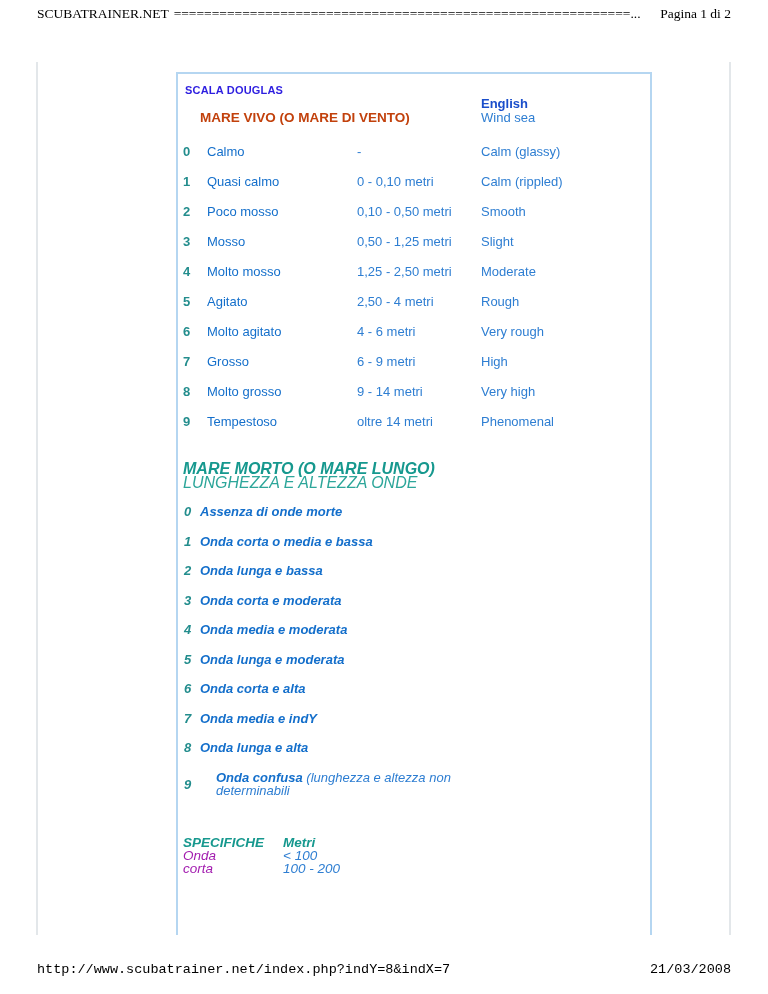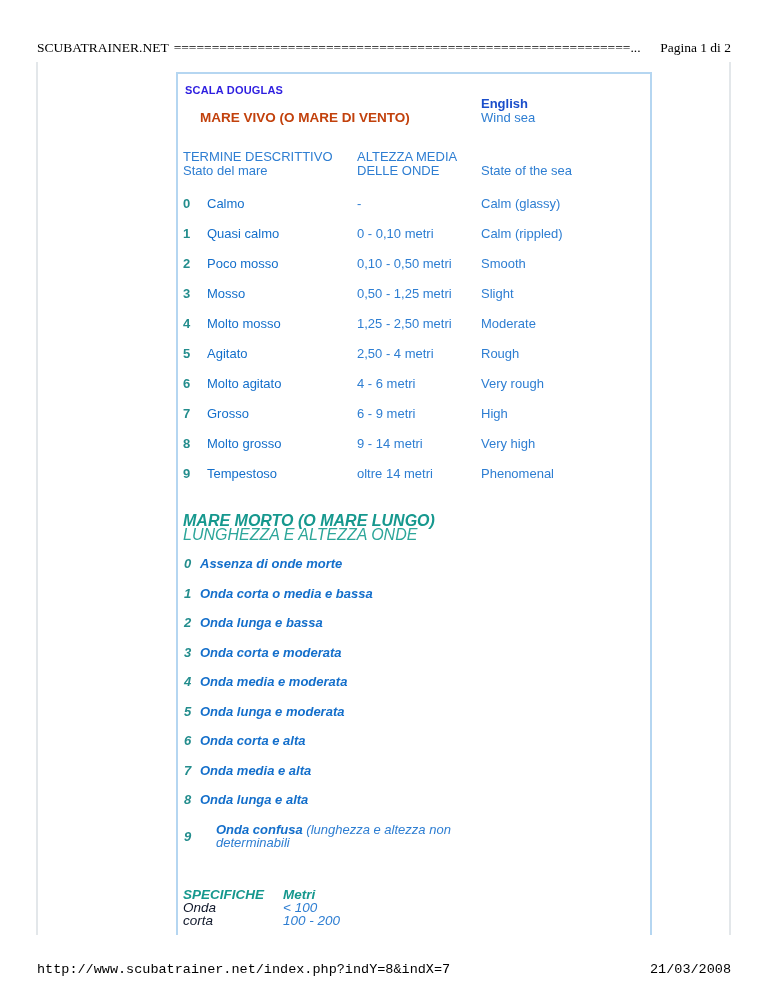--- a/index.html
+++ b/index.html
@@ -6,21 +6,21 @@
   body{
     width:768px;height:994px;background:#ffffff;position:relative;
     font-family:"Liberation Sans",sans-serif;overflow:hidden;
   }
   
   .phead,.pfoot{
     position:absolute;left:37px;width:694px;display:flex;
     justify-content:space-between;align-items:flex-start;
     font-family:"Liberation Serif",serif;font-size:13.5px;color:#000;
   }
-  .phead{top:6px;margin-top:34px;}
+  .phead{top:6px;}
   .phead-left{white-space:nowrap;overflow:hidden;}
   .phead-left .sep{margin-left:5px;}
   .pfoot{top:962px;font-family:Liberation Mono, monospace;}
   
   .frame{position:absolute;top:62px;width:2px;height:873px;background:#e3e7ea;}
   .frame-l{left:36px;}
   .frame-r{left:729px;}
   
   .box{
     position:absolute;left:176px;top:72px;width:476px;height:863px;
@@ -65,21 +65,21 @@
   .srow9{height:auto;min-height:27px;}
   .srow9 .sn{top:7px;}
   .st9{position:absolute;left:38px;top:0;width:262px;line-height:13.5px;}
   .snote{color:#2e7ed2;font-weight:normal;}
   
   .specs{margin:38px 0 0 5px;font-style:italic;font-size:13.5px;}
   .sprow{position:relative;height:13.2px;line-height:13.2px;}
   .spl{position:absolute;left:0;white-space:nowrap;}
   .spv{position:absolute;left:100px;white-space:nowrap;}
   .sph .spl,.sph .spv{font-weight:bold;color:#16988e;}
-  .spl.l{color:#0f172a;}
+  .spl.l{color:#a21caf;}
   .spv.v{color:#2e7ed2;}
 </style>
 </head>
 <body>
 
 <div>
 
   <div class="phead">
     <div class="phead-left">
       <span>SCUBATRAINER.NET</span><span class="sep">============================================================...</span>
@@ -95,33 +95,20 @@
     <div class="doc-title">SCALA DOUGLAS</div>
 
     <div class="lead">
       <div class="mare-vivo">MARE VIVO (O MARE DI VENTO)</div>
       <div class="eng">
         <div class="eng-b">English</div>
         <div class="eng-s">Wind sea</div>
       </div>
     </div>
 
-    <div class="cols">
-      <div class="col c1">
-        <div>TERMINE DESCRITTIVO</div>
-        <div>Stato del mare</div>
-      </div>
-      <div class="col c2">
-        <div>ALTEZZA MEDIA</div>
-        <div>DELLE ONDE</div>
-      </div>
-      <div class="col c3">
-        <div>State of the sea</div>
-      </div>
-    </div>
 
     <div class="wtable">
       <div class="wrow">
         <span class="cn">0</span>
         <span class="ct">Calmo</span>
         <span class="ch">-</span>
         <span class="cs">Calm (glassy)</span>
       </div>
       <div class="wrow">
         <span class="cn">1</span>
@@ -208,21 +195,21 @@
       <div class="srow">
         <span class="sn">5</span>
         <span class="st">Onda lunga e moderata</span>
       </div>
       <div class="srow">
         <span class="sn">6</span>
         <span class="st">Onda corta e alta</span>
       </div>
       <div class="srow">
         <span class="sn">7</span>
-        <span class="st">Onda media e alta</span>
+        <span class="st">Onda media e indY</span>
       </div>
       <div class="srow">
         <span class="sn">8</span>
         <span class="st">Onda lunga e alta</span>
       </div>
       <div class="srow srow9">
         <span class="sn">9</span>
         <div class="st9">
           <span class="st">Onda confusa</span>
           <span class="snote">(lunghezza e altezza non determinabili</span>

